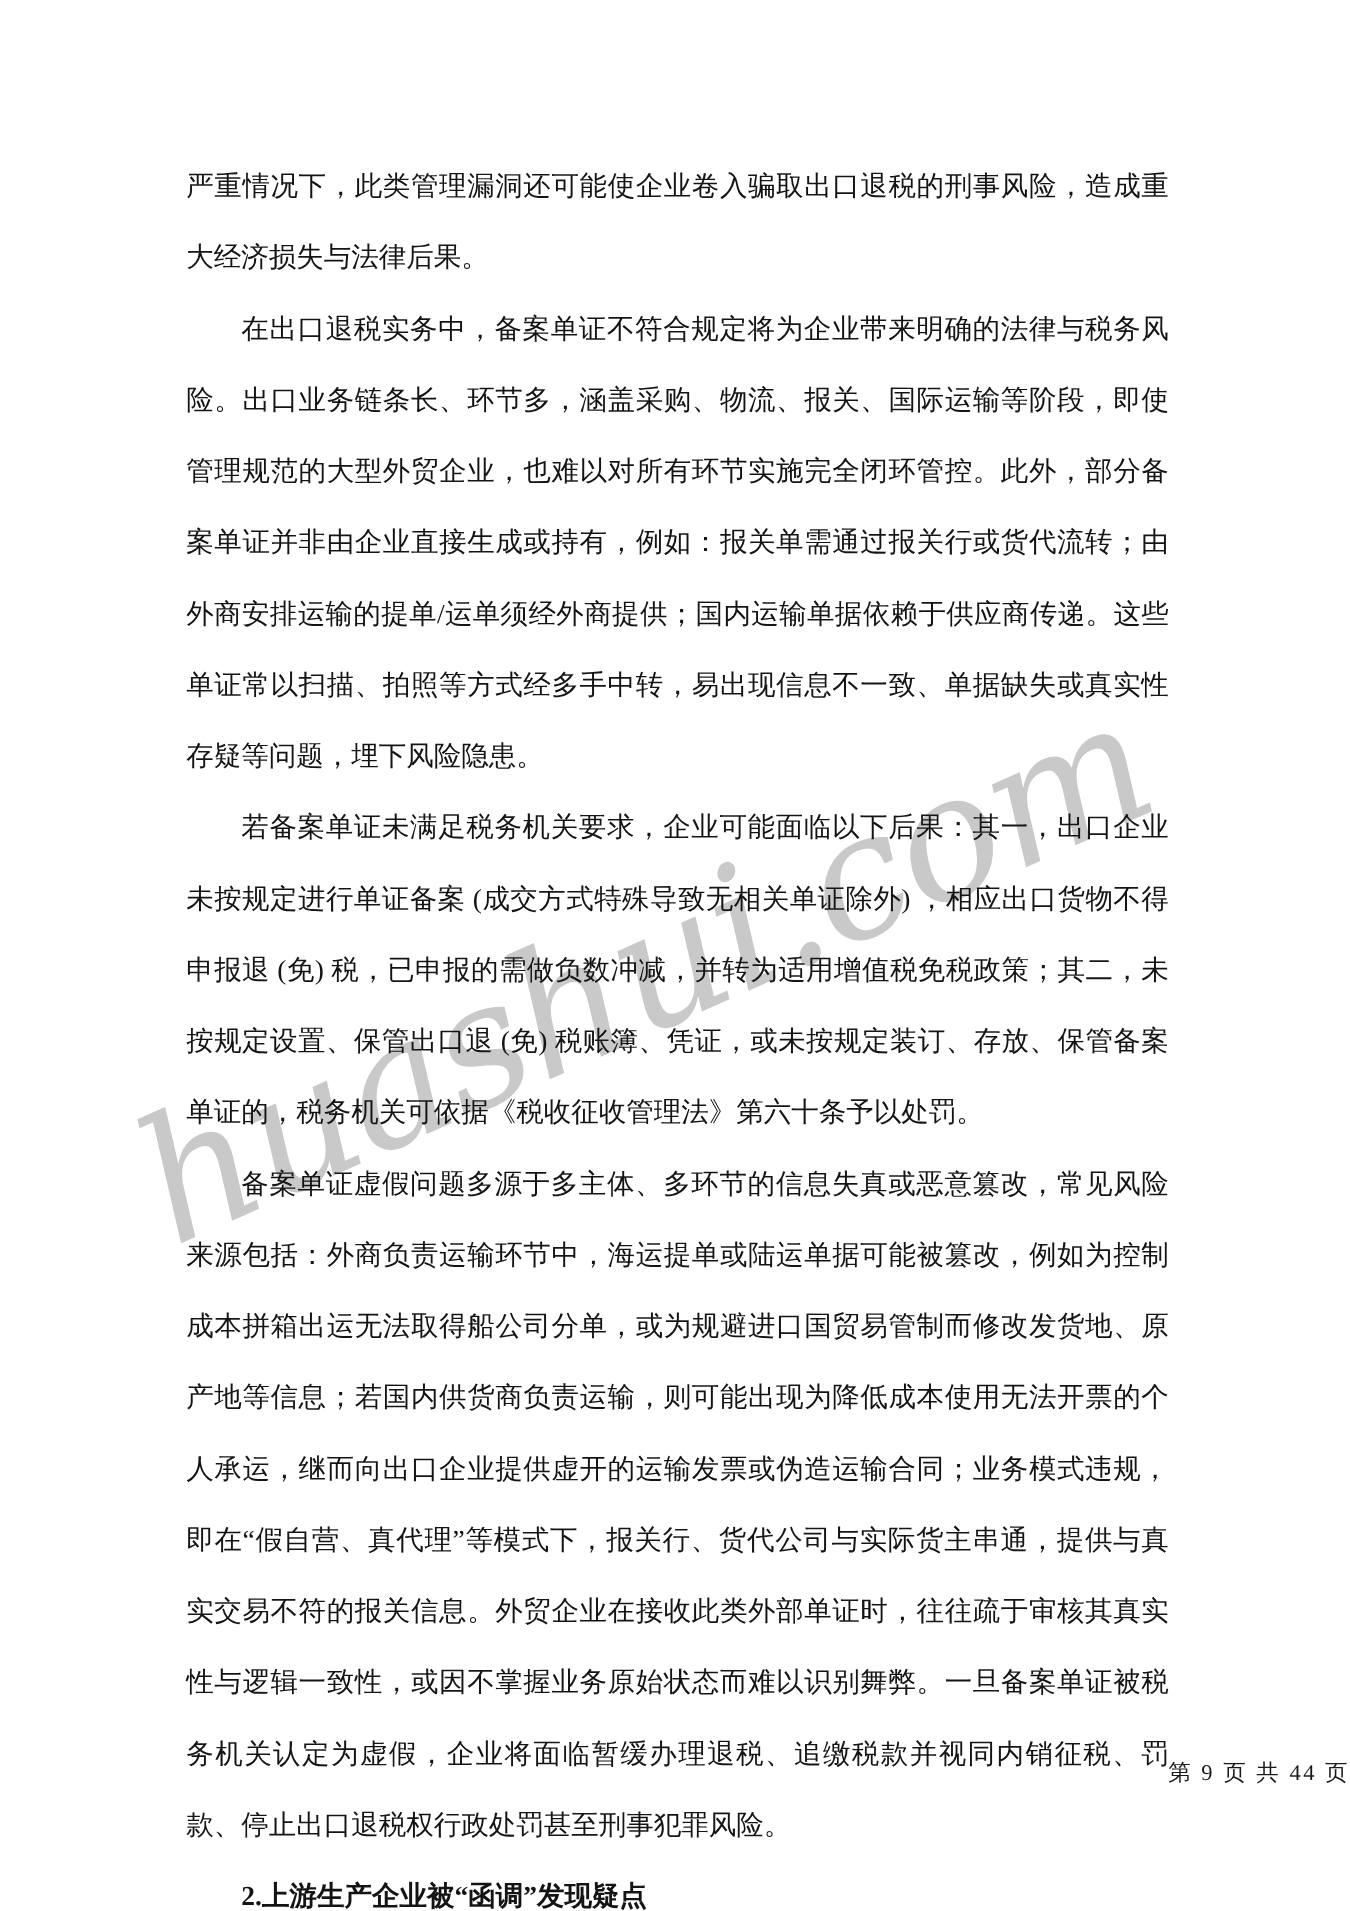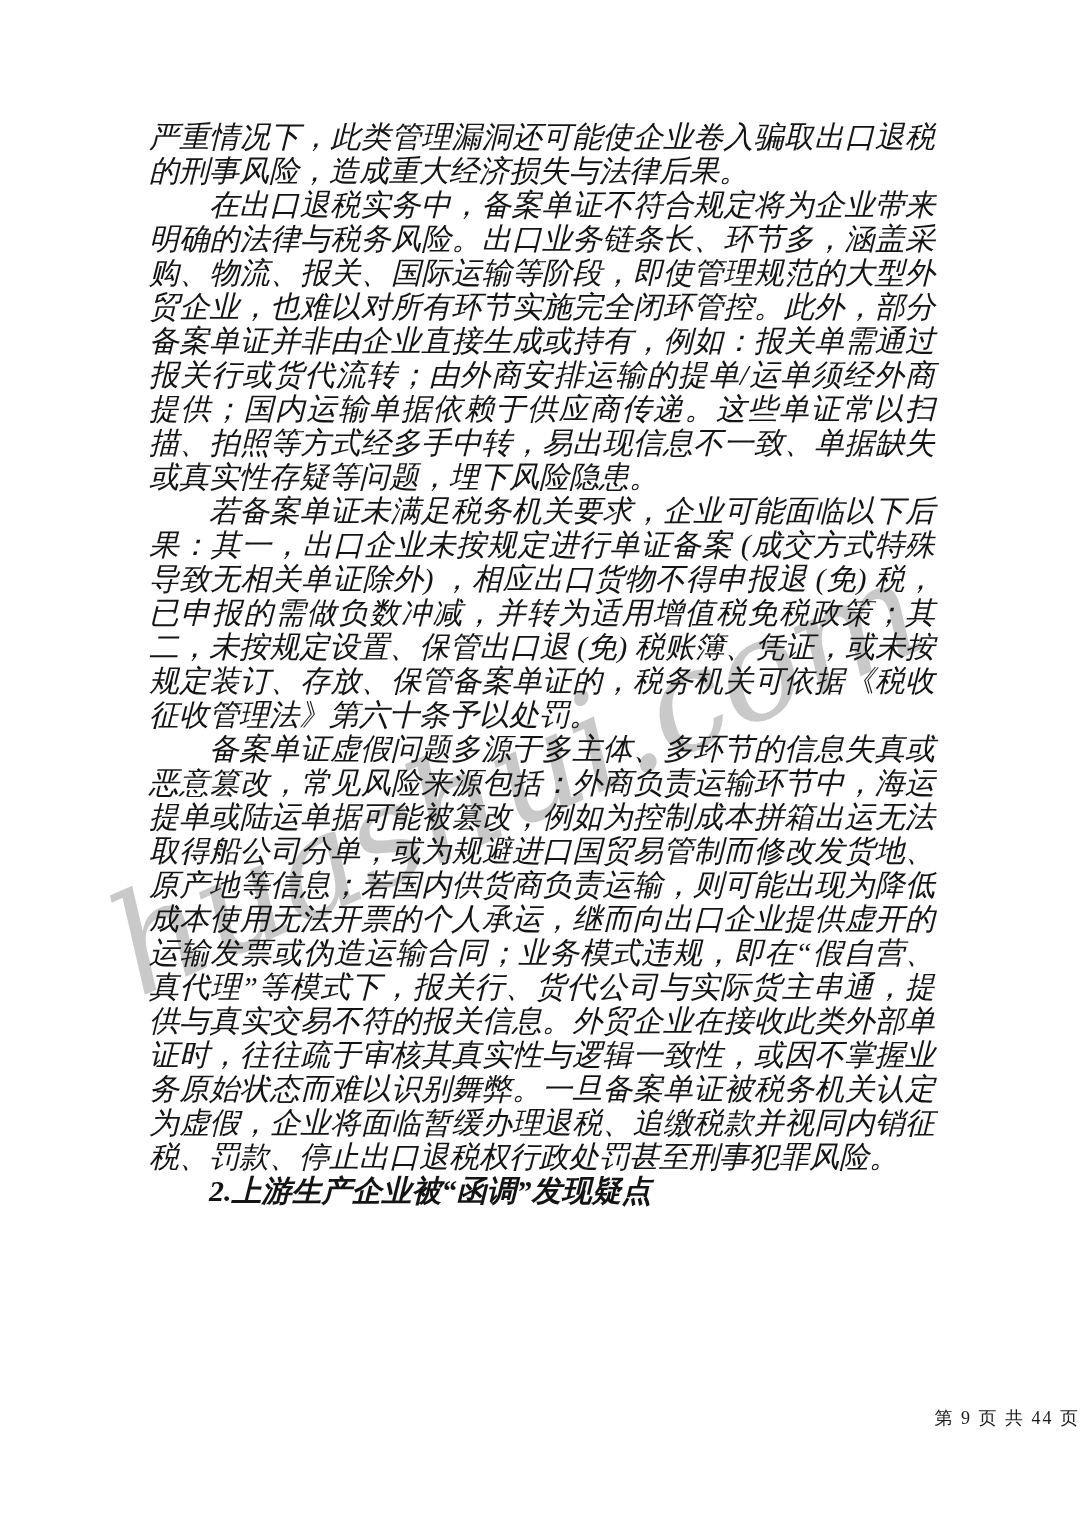--- a/index.html
+++ b/index.html
@@ -31,26 +31,25 @@
     user-select: none;
   }
   .doc {
     position: absolute;
     left: 149px;
     top: 120px;
     width: 786px;
     z-index: 1;
   }
   .blk {
-    font-size: 30px;
-    line-height: 34px;
+    font-size: 22px;
+    line-height: 57px;
     text-align: justify;
     margin: 0;
     word-break: break-all;
-    font-style: italic;
   }
   .indent { text-indent: 2em; }
   .hd { font-weight: bold; text-indent: 2em; }
   .footer {
     position: absolute;
     left: 0;
     top: 1406px;
     width: 1080px;
     text-align: right;
     font-size: 18px;

